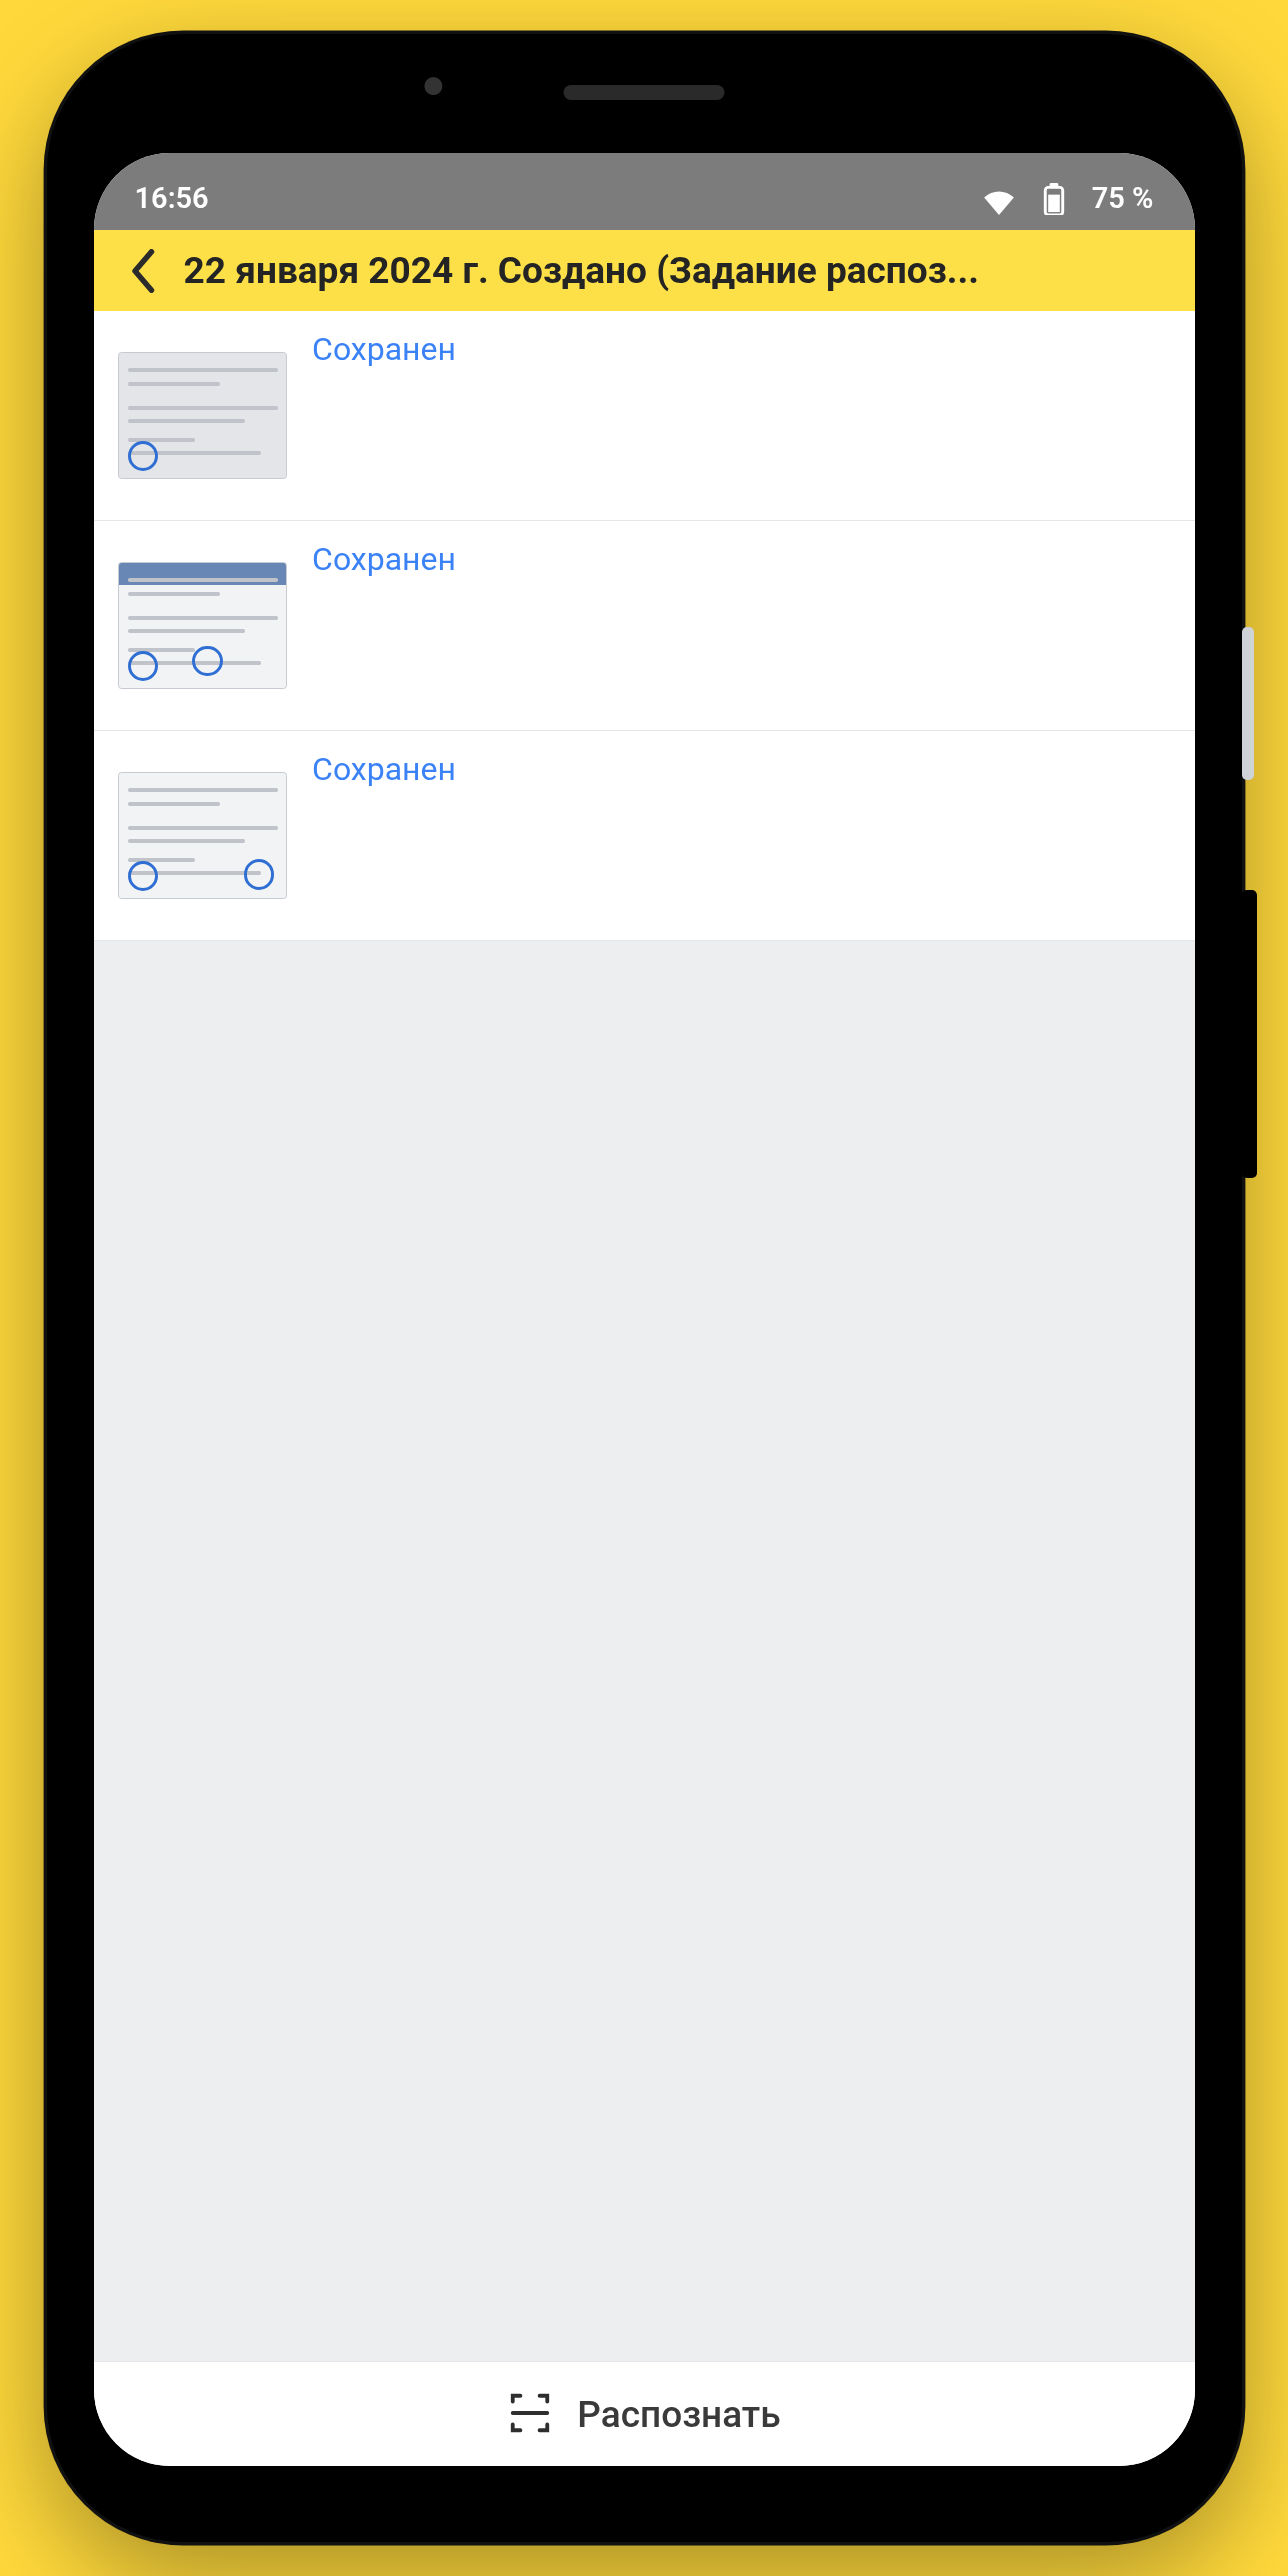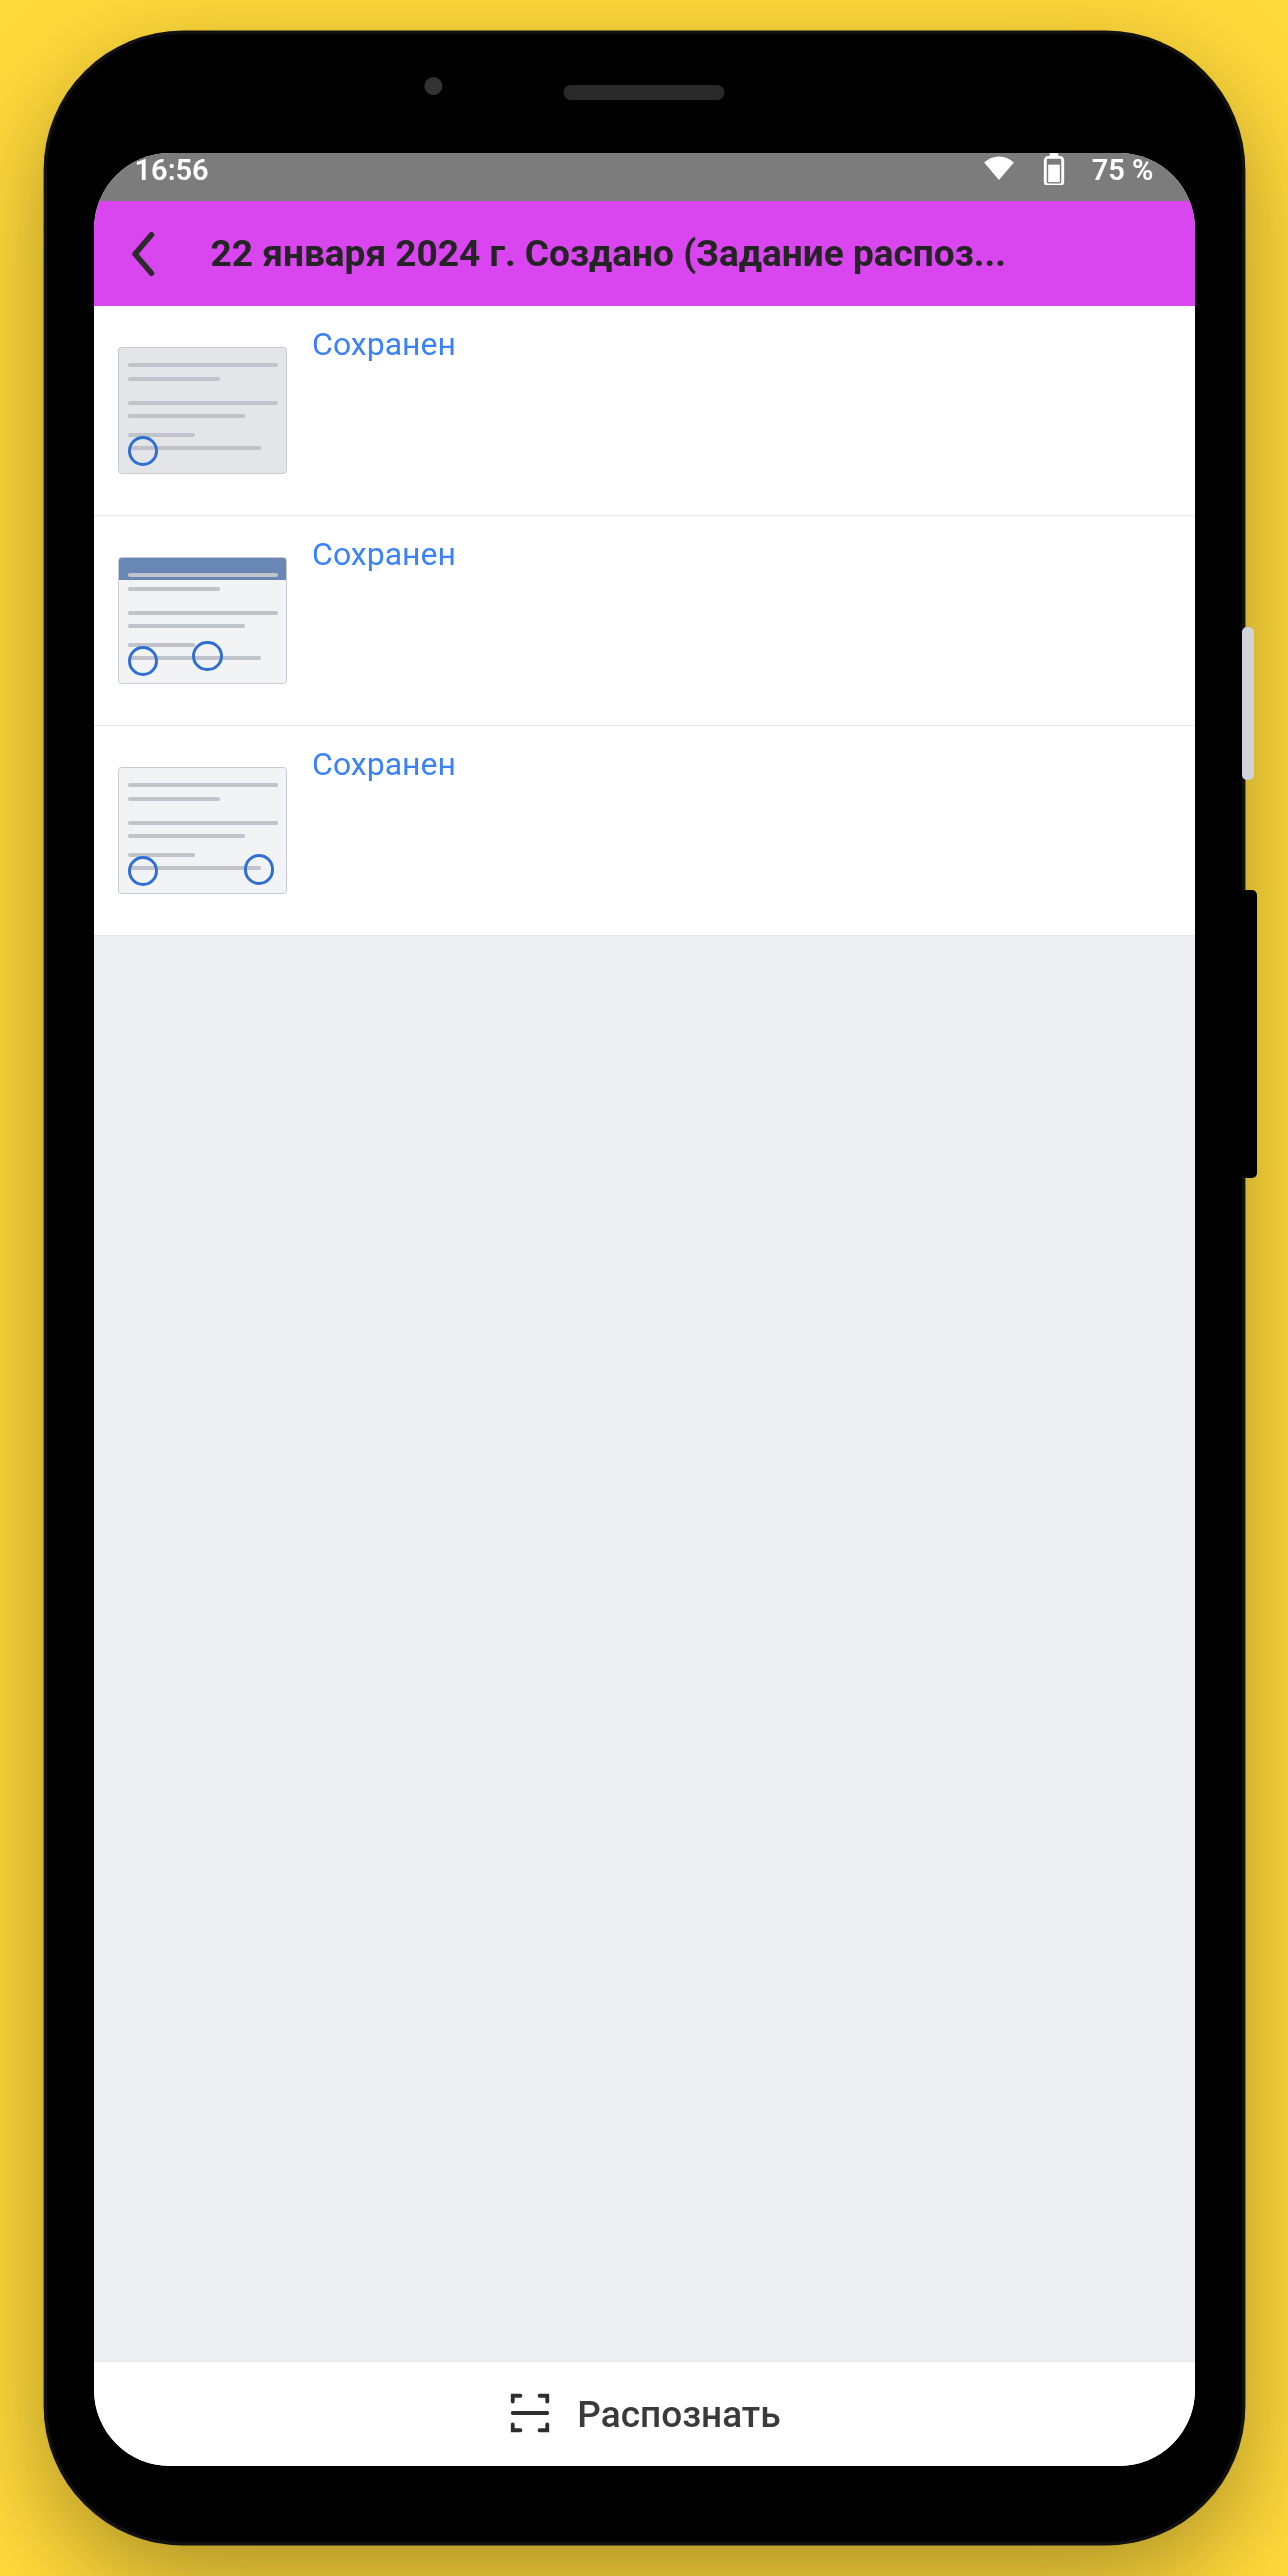--- a/index.html
+++ b/index.html
@@ -56,41 +56,40 @@
     left: 47px; right: 47px;
     border-radius: 76px;
     overflow: hidden;
     background: #eceef0;
     display: flex;
     flex-direction: column;
   }
 
   
   .statusbar {
-    height: 48px;
+    height: 77px;
     background: #7c7c7c;
     color: #fff;
     display: flex;
-    align-items: flex-start;
-    padding: 0 41px;
+    align-items: flex-end;
+    padding: 15px 41px;
     font-size: 29px;
     font-weight: 600;
   }
   .statusbar .spacer { flex: 1; }
   .statusbar .ico { margin-left: 26px; display:flex; align-items:center; }
   .statusbar svg { display:block; }
 
   
   .appheader {
-    height: 105px;
-    background: #d946ef;
+    height: 81px;
+    background: #fde047;
     display: flex;
     align-items: center;
     padding: 0 18.6px;
-    gap: 27px;
   }
   .appheader .back {
     width: 63px; height: 63px;
     display:flex; align-items:center; justify-content:center;
     cursor: pointer;
   }
   .appheader .title {
     flex: 1;
     font-size: 37px;
     font-weight: 700;

